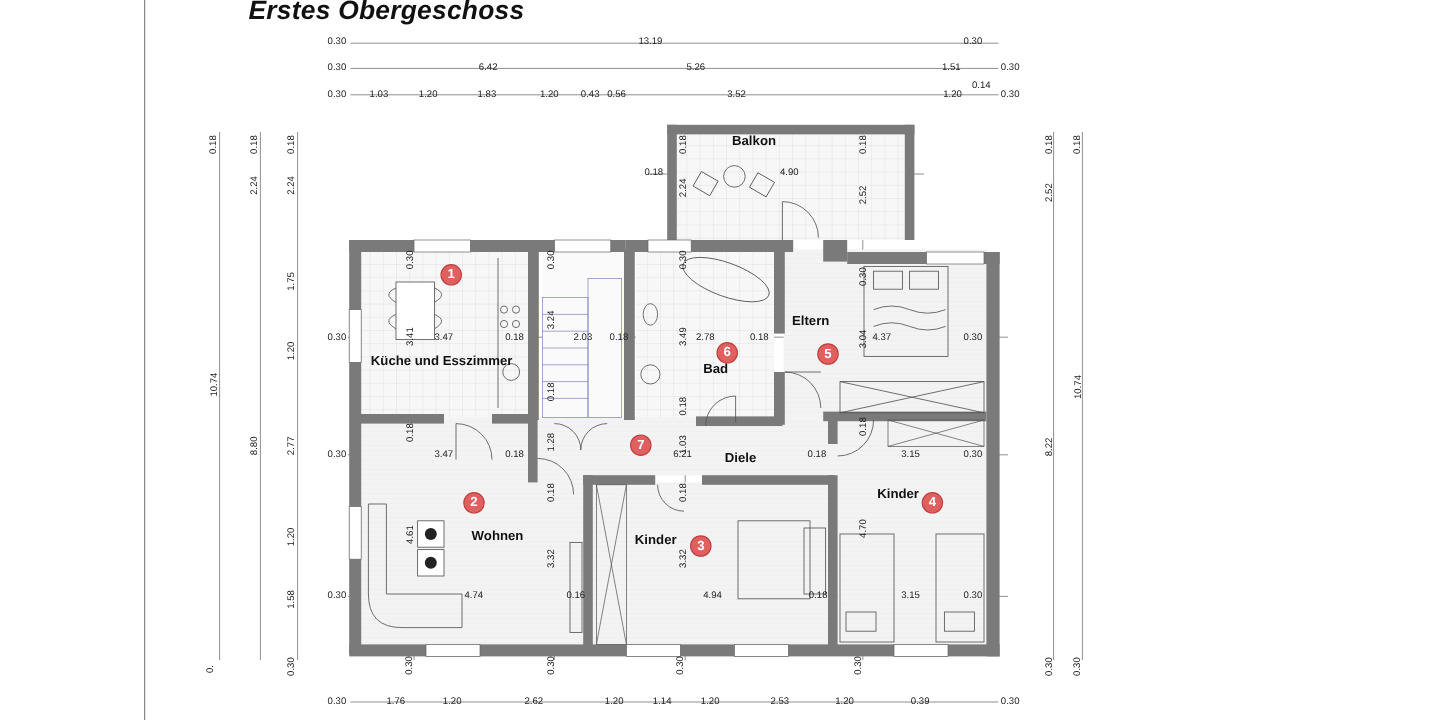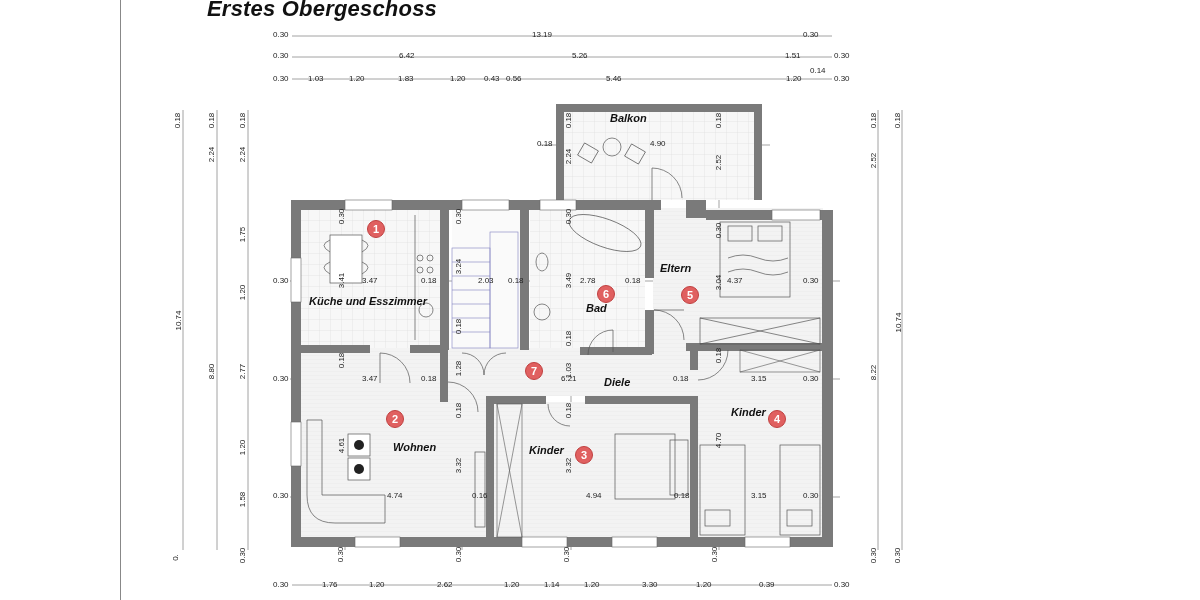--- a/index.html
+++ b/index.html
@@ -1,21 +1,21 @@
 <!DOCTYPE html>
 <html><head>
 <meta charset="utf-8">
 <style>
   html, body { margin:0; padding:0; background:#ffffff; }
   body { width:1200px; height:600px; position:relative; overflow:hidden; font-family:"Liberation Sans", sans-serif; }
   .page-border { position:absolute; left:120px; top:0; width:1px; height:600px; background:#888; }
   .title { position:absolute; left:207px; top:-4px; font-size:22px; font-weight:bold; font-style:italic; color:#111; letter-spacing:0.2px; }
   .dimtxt { position:absolute; font-size:8px; color:#222; white-space:nowrap; line-height:9px; }
   .vtxt { position:absolute; font-size:8px; color:#222; white-space:nowrap; transform:rotate(-90deg); transform-origin:center; line-height:9px; }
-  .room-label { position:absolute; font-size:11px; font-weight:bold; font-style:italic; color:#111; white-space:nowrap; }
+  .room-label { position:absolute; font-size:11px; font-weight:bold; color:#111; white-space:nowrap; }
   .badge { position:absolute; width:16px; height:16px; border-radius:50%; background:#e06060; color:#fff; font-size:11px; font-weight:bold; text-align:center; line-height:16px; border:1px solid #c04040; }
   svg { position:absolute; left:0; top:0; }
 </style>
 </head>
 <body>
 
 <div class="page-border"></div>
 <div class="title">Erstes Obergeschoss</div>
 
 <svg width="1200" height="600">
@@ -209,33 +209,33 @@
 <div class="dimtxt" style="left:785px;top:51px;">1.51</div>
 <div class="dimtxt" style="left:834px;top:51px;">0.30</div>
 
 <div class="dimtxt" style="left:273px;top:74px;">0.30</div>
 <div class="dimtxt" style="left:308px;top:74px;">1.03</div>
 <div class="dimtxt" style="left:349px;top:74px;">1.20</div>
 <div class="dimtxt" style="left:398px;top:74px;">1.83</div>
 <div class="dimtxt" style="left:450px;top:74px;">1.20</div>
 <div class="dimtxt" style="left:484px;top:74px;">0.43</div>
 <div class="dimtxt" style="left:506px;top:74px;">0.56</div>
-<div class="dimtxt" style="left:606px;top:74px;">5.46</div>
+<div class="dimtxt" style="left:606px;top:74px;">3.52</div>
 <div class="dimtxt" style="left:786px;top:74px;">1.20</div>
 <div class="dimtxt" style="left:810px;top:66px;">0.14</div>
 <div class="dimtxt" style="left:834px;top:74px;">0.30</div>
 
 <div class="dimtxt" style="left:273px;top:580px;">0.30</div>
 <div class="dimtxt" style="left:322px;top:580px;">1.76</div>
 <div class="dimtxt" style="left:369px;top:580px;">1.20</div>
 <div class="dimtxt" style="left:437px;top:580px;">2.62</div>
 <div class="dimtxt" style="left:504px;top:580px;">1.20</div>
 <div class="dimtxt" style="left:544px;top:580px;">1.14</div>
 <div class="dimtxt" style="left:584px;top:580px;">1.20</div>
-<div class="dimtxt" style="left:642px;top:580px;">3.30</div>
+<div class="dimtxt" style="left:642px;top:580px;">2.53</div>
 <div class="dimtxt" style="left:696px;top:580px;">1.20</div>
 <div class="dimtxt" style="left:759px;top:580px;">0.39</div>
 <div class="dimtxt" style="left:834px;top:580px;">0.30</div>
 
 <div class="vtxt" style="left:333px;top:550px;">0.30</div>
 <div class="vtxt" style="left:451px;top:550px;">0.30</div>
 <div class="vtxt" style="left:559px;top:550px;">0.30</div>
 <div class="vtxt" style="left:707px;top:550px;">0.30</div>
 
 <div class="vtxt" style="left:170px;top:116px;">0.18</div>

